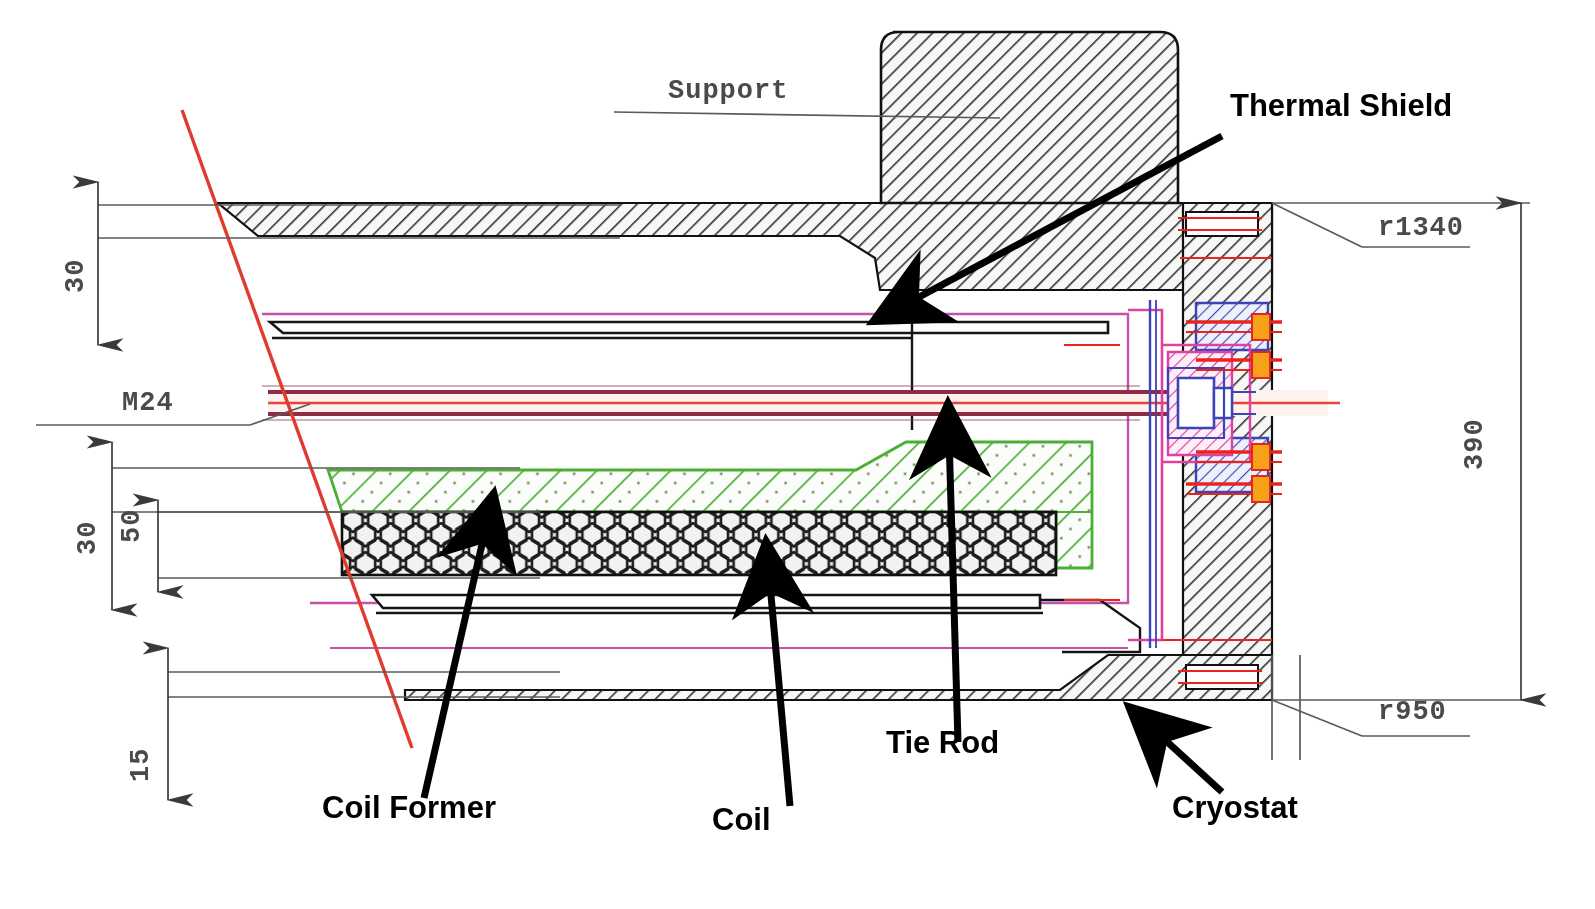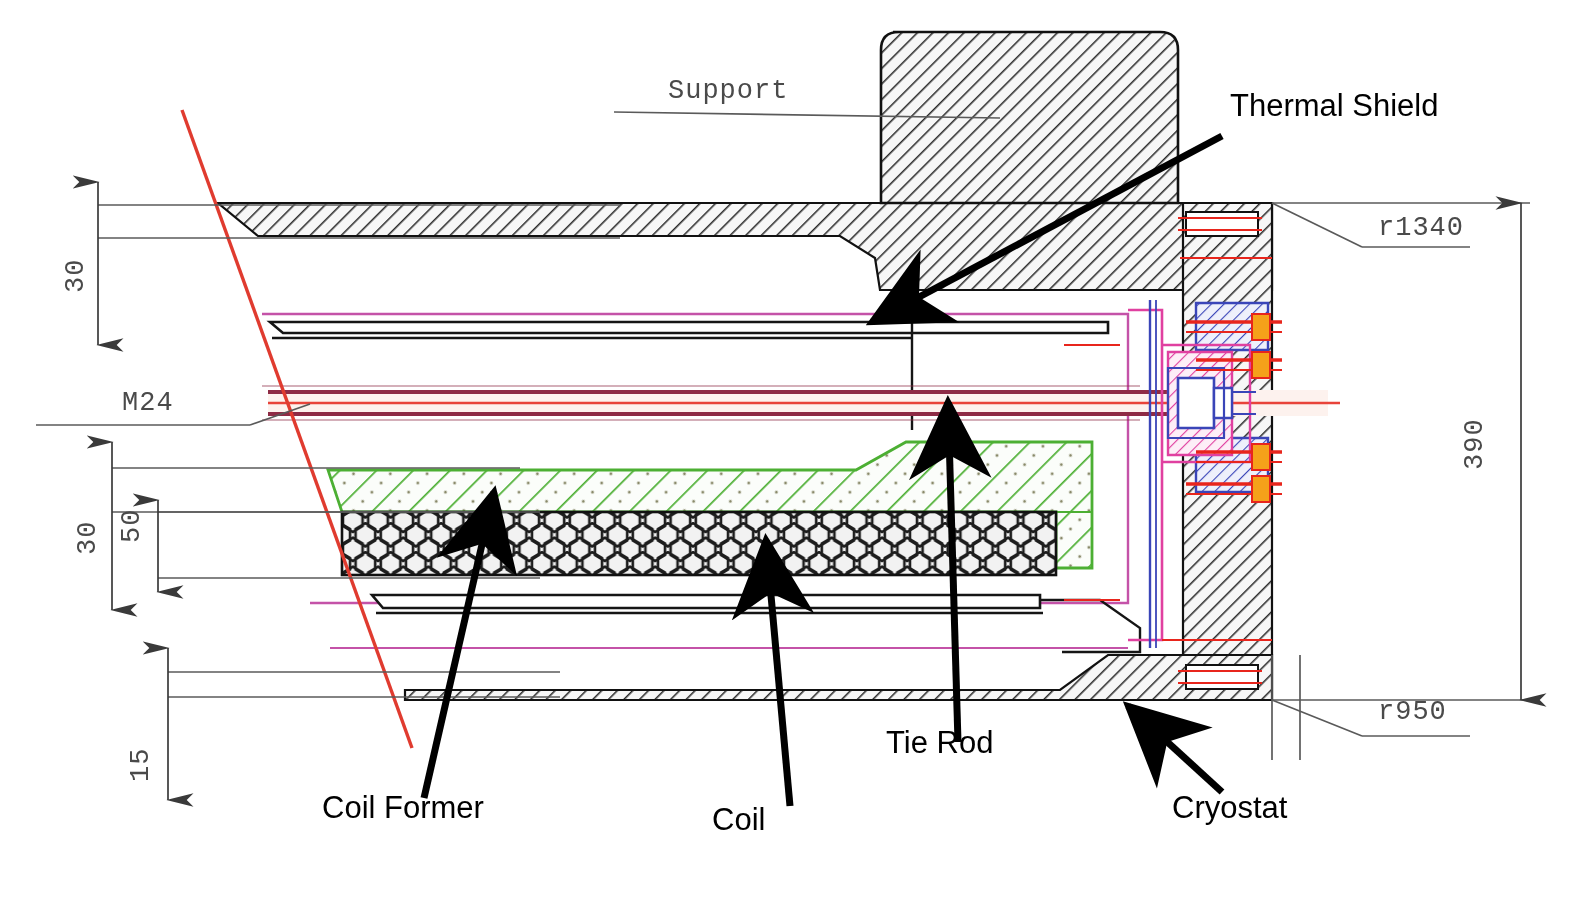--- a/index.html
+++ b/index.html
@@ -1,17 +1,17 @@
 <!DOCTYPE html>
 <html><head>
 <meta charset="utf-8">
 <style>
   html,body{margin:0;padding:0;background:#ffffff;}
   body{width:1595px;height:909px;overflow:hidden;font-family:"Liberation Sans",sans-serif;}
-  #stage{position:relative;width:1595px;height:909px;background:#fff;}
+  #stage{position:relative;width:1595px;height:909px;background:#fff;font-weight:bold;}
   svg#dwg{position:absolute;left:0;top:0;width:1595px;height:909px;}
 
   .cad-label{font-family:"Liberation Mono","DejaVu Sans Mono",monospace;font-size:27px;fill:#4a4a4a;letter-spacing:1px;}
   .dim-label{font-family:"Liberation Mono","DejaVu Sans Mono",monospace;font-size:27px;fill:#4a4a4a;letter-spacing:1px;}
   .anno-label{font-family:"Liberation Sans",sans-serif;font-size:31px;fill:#000;}
 </style>
 </head>
 <body>
 
 <div id="stage">

